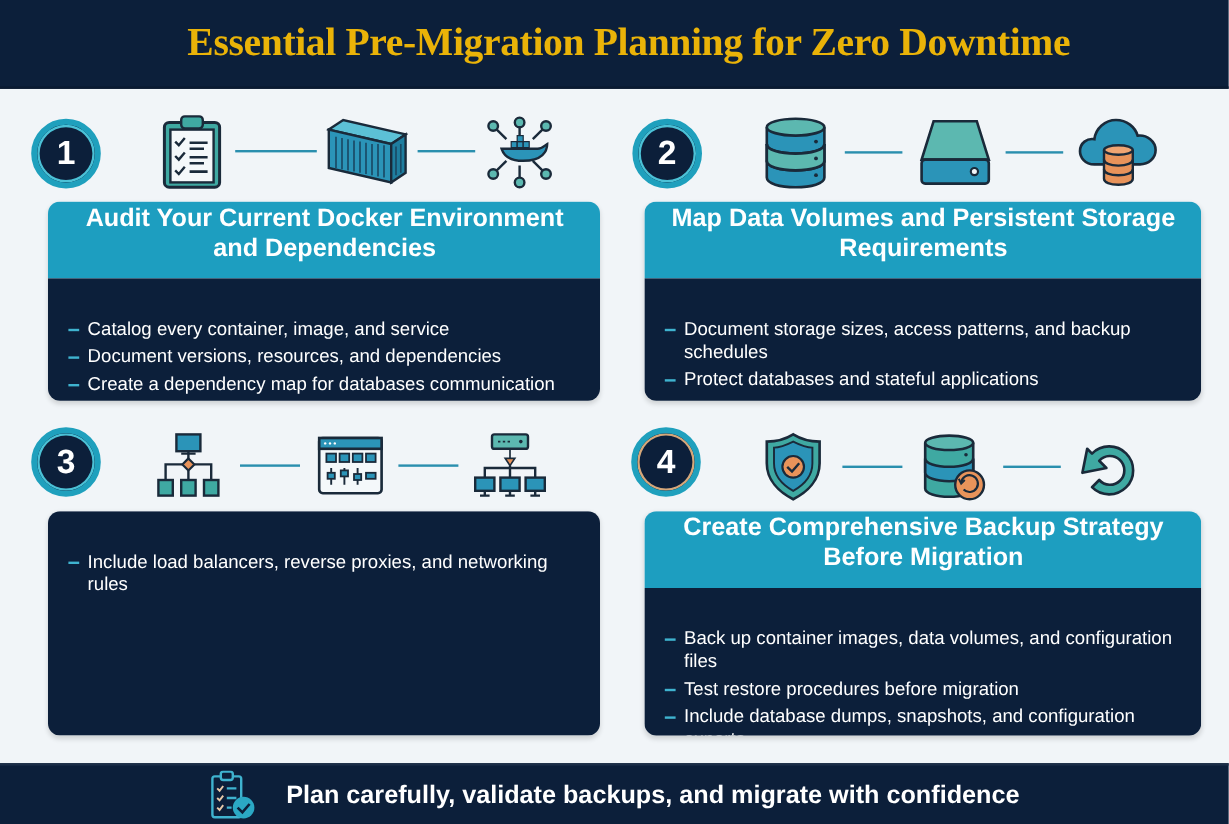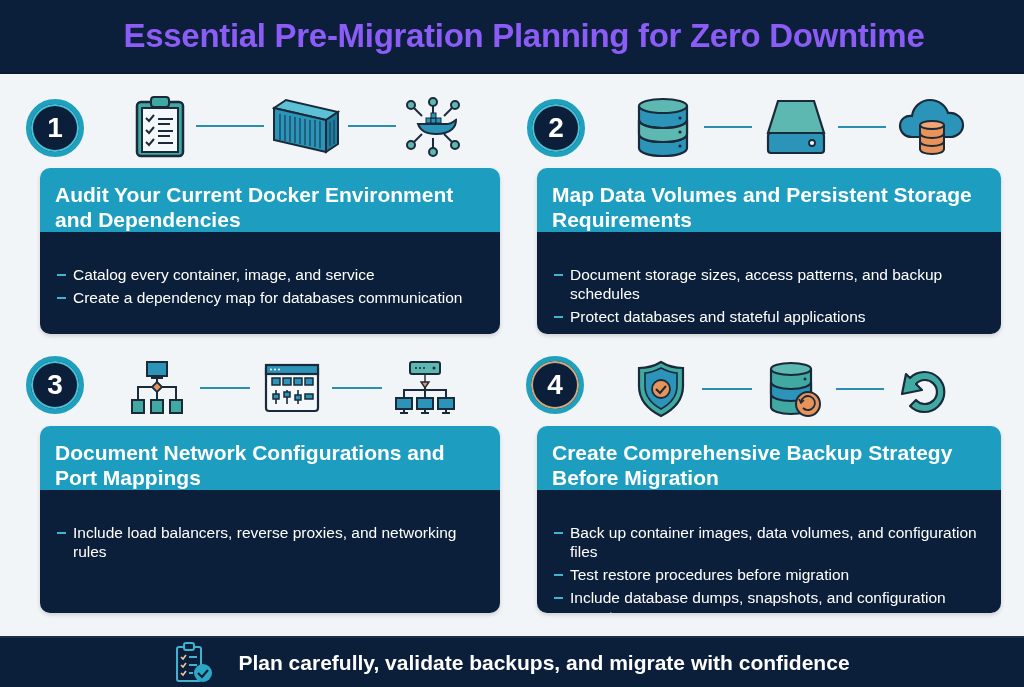--- a/index.html
+++ b/index.html
@@ -9,22 +9,22 @@
     font-family: "Liberation Sans", sans-serif;
     position: relative;
   }
   .header {
     position: absolute; left: 0; top: 0; width: 1024px; height: 74px;
     background: #0c1f3a;
     display: flex; align-items: center; justify-content: center;
     border-bottom: 2px solid #0a1a30;
   }
   .header h1 {
-    color: #8b5cf6; font-size: 33px; font-weight: bold; letter-spacing: -0.3px;
-    font-family: Liberation Sans, sans-serif;
+    color: #eab308; font-size: 33px; font-weight: bold; letter-spacing: -0.3px;
+    font-family: Liberation Serif, serif;
     margin-left: 24px;
   }
   .footer {
     position: absolute; left: 0; top: 636px; width: 1024px; height: 51px;
     background: #0c1f3a;
     display: flex; align-items: center; justify-content: center;
     border-top: 2px solid #1c2e48;
   }
   .footer .ftext {
     color: #ffffff; font-size: 21px; font-weight: bold; margin-left: 24px;
@@ -39,21 +39,21 @@
   }
   .badge.gold { box-shadow: 0 0 0 2px #d5a77a inset; }
   .icons { position: absolute; display: flex; align-items: center; }
   .icons .connector { height: 2px; background: #2a8fae; }
   .card {
     position: absolute; border-radius: 10px; overflow: hidden;
     box-shadow: 0 2px 4px rgba(0,0,0,0.15);
   }
   .card .ctitle {
     background: #1d9ec0; color: #ffffff; font-weight: bold;
-    font-size: 21px; line-height: 25px; padding: 14px 14px 8px 15px;
+    font-size: 21px; line-height: 25px; padding: 1px 14px 8px 15px; text-align: center;
   }
   .card .cbody {
     background: #0c1f3a; color: #ffffff; font-size: 15.5px; line-height: 19px;
     padding: 9px 14px 10px 15px;
     height: 100%;
   }
   .card ul { list-style: none; margin-top: 24px; }
   .card li { position: relative; padding-left: 18px; margin-bottom: 4px; }
   .card li::before {
     content: ""; position: absolute; left: 2px; top: 9px; width: 9px; height: 2px;
@@ -107,20 +107,21 @@
     <rect x="27" y="19" width="5" height="5" fill="#2b94b8" stroke="#1a2a3a" stroke-width="1"></rect>
     <rect x="32" y="24" width="5" height="5" fill="#2b94b8" stroke="#1a2a3a" stroke-width="1"></rect>
     <path d="M14 30 h30 c4 0 6 -3 8 -4 c0 6 -4 14 -20 14 c-10 0 -16 -4 -18 -10 z" fill="#2b94b8" stroke="#1a2a3a" stroke-width="2"></path>
   </svg>
 </div>
 <div class="card" style="left:40px;top:168px;width:460px;height:166px;">
   <div class="ctitle" style="height:64px;">Audit Your Current Docker Environment and Dependencies</div>
   <div class="cbody">
     <ul>
       <li>Catalog every container, image, and service</li>
+      <li>Document versions, resources, and dependencies</li>
       <li>Create a dependency map for databases communication</li>
     </ul>
   </div>
 </div>
 
 <div class="badge" style="left:527px;top:99px;">
   <span>2</span>
 </div>
 <div class="icons" style="left:636px;top:96px;">
   <svg width="54" height="62" viewBox="0 0 54 62">
@@ -200,21 +201,20 @@
     <path d="M10 38 v-8 h42 v8 M31 28 v10" fill="none" stroke="#1a2a3a" stroke-width="2"></path>
     <g fill="#2b94b8" stroke="#1a2a3a" stroke-width="2">
       <rect x="2" y="38" width="16" height="11"></rect>
         <rect x="23" y="38" width="16" height="11"></rect>
         <rect x="44" y="38" width="16" height="11"></rect>
     </g>
     <path d="M10 49 v4 M6 53 h8 M31 49 v4 M27 53 h8 M52 49 v4 M48 53 h8" stroke="#1a2a3a" stroke-width="2"></path>
   </svg>
 </div>
 <div class="card" style="left:40px;top:426px;width:460px;height:187px;">
-  <div class="ctitle" style="height:64px;">Document Network Configurations and Port Mappings</div>
   <div class="cbody">
     <ul>
       <li>Include load balancers, reverse proxies, and networking rules</li>
     </ul>
   </div>
 </div>
 
 <div class="badge gold" style="left:526px;top:356px;">
   <span>4</span>
 </div>

